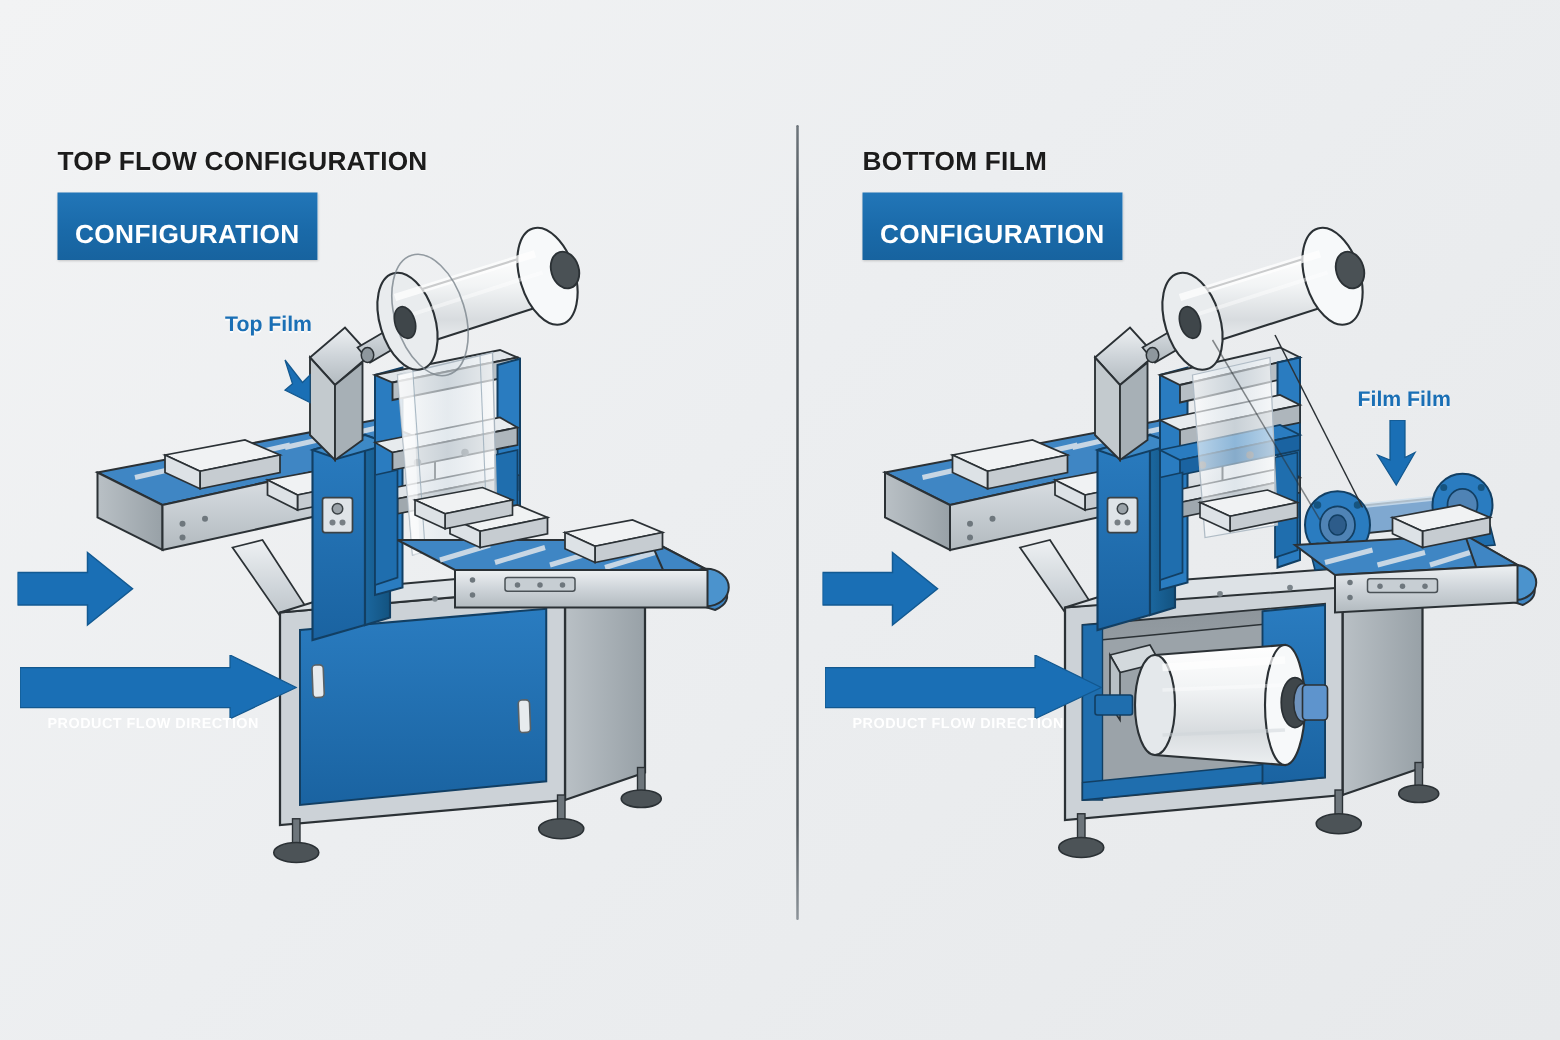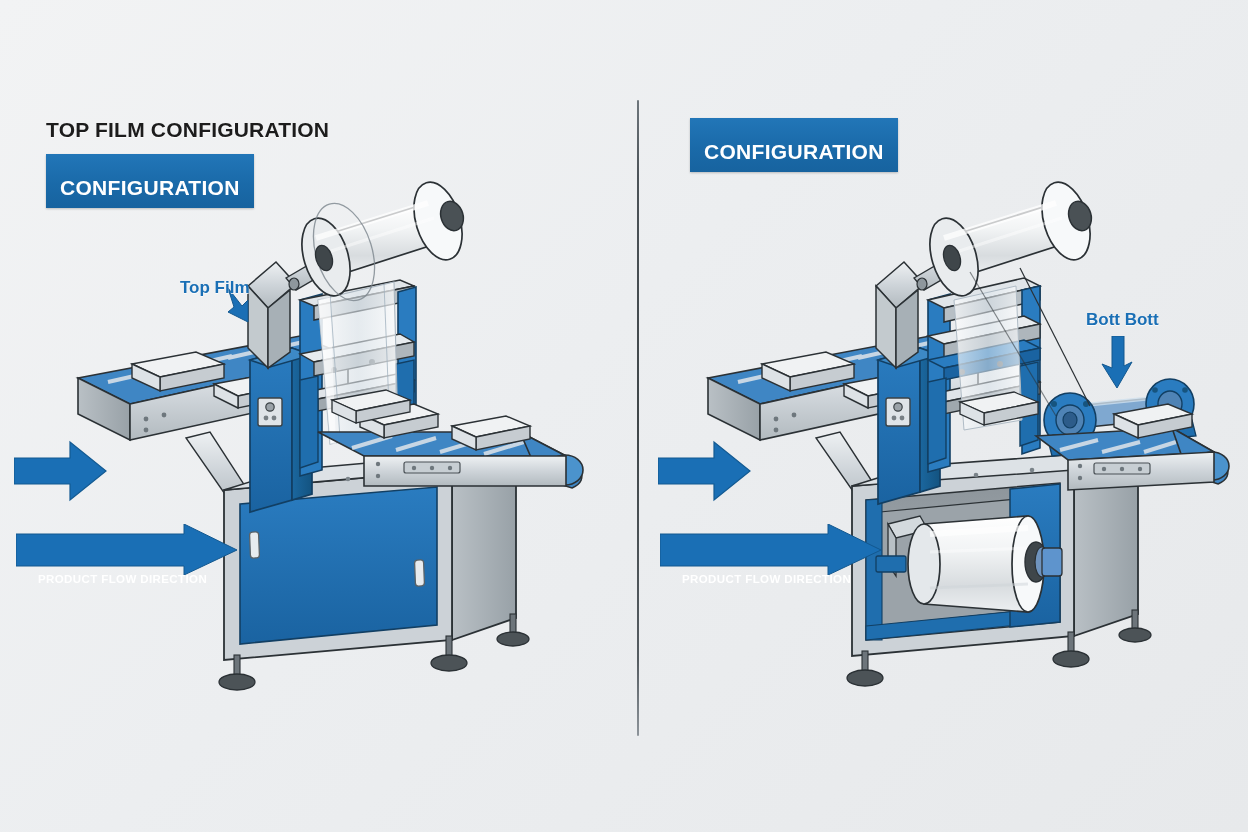--- a/index.html
+++ b/index.html
@@ -60,21 +60,21 @@
   }
 
   .film-label {
     position: absolute;
     color: #1a6fb5;
     font-size: 17px;
     font-weight: bold;
     white-space: nowrap;
     text-shadow: 0 1px 0 rgba(255,255,255,0.8);
   }
-  #label-top-film  { left: 180px;  top: 278px; }
+  #label-top-film  { left: 180px;  top: 250px; }
 
   .flow-banner {
     position: absolute;
     height: 52px;
   }
   #flow-banner-left  { left: 16px;  top: 524px; width: 222px; }
   .flow-banner svg { display: block; }
   .flow-banner-text {
     position: absolute;
     left: 22px;
@@ -300,21 +300,21 @@
         <polygon points="356,411 410,400 410,412 356,423" fill="#c6ccd1" stroke="#2b3135" stroke-width="1.3"></polygon>
         <polygon points="332,400 356,411 356,423 332,412" fill="#dde2e6" stroke="#2b3135" stroke-width="1.3"></polygon>
       </g>
 
       <g>
         <path d="M228,288 L242,306 L248,300 L248,322 L228,312 L234,307 Z" fill="#1a6fb5" stroke="#13588f" stroke-width="1"></path>
       </g>
     </svg>
 
     <div class="title-block" id="title-left">
-      <div class="title-main">TOP FILM CONFIGURATION</div>
+      <div class="title-main">TOP FLOW CONFIGURATION</div>
       <div class="title-badge">CONFIGURATION</div>
     </div>
 
     <div class="film-label" id="label-top-film">Top Film</div>
 
     <div class="flow-arrow" id="flow-arrow-left">
       <svg width="94" height="62" viewBox="0 0 94 62">
         <path d="M0,18 L56,18 L56,2 L92,31 L56,60 L56,44 L0,44 Z" fill="#1a6fb5" stroke="#135a92" stroke-width="1.2"></path>
       </svg>
     </div>
@@ -556,24 +556,25 @@
         <polygon points="490,414 514,425 514,438 490,427" fill="#dde2e6" stroke="#2b3135" stroke-width="1.4"></polygon>
       </g>
 
       <g>
         <line x1="396" y1="268" x2="466" y2="406" stroke="#2b3135" stroke-width="1.2"></line>
         <line x1="346" y1="272" x2="432" y2="416" stroke="#2b3135" stroke-width="1.2" opacity="0.55"></line>
       </g>
     </svg>
 
     <div class="title-block" id="title-right-inner" style="position:absolute;left:66px;top:118px;">
+      <div class="title-main">BOTTOM FILM</div>
       <div class="title-badge">CONFIGURATION</div>
     </div>
 
-    <div class="film-label" style="position:absolute;left:462px;top:310px;">Bott Bott</div>
+    <div class="film-label" style="position:absolute;left:462px;top:310px;">Film Film</div>
 
     <svg style="position:absolute;left:470px;top:336px;" width="40" height="54" viewBox="0 0 40 54">
       <path d="M18,0 L30,0 L30,30 L38,26 L23,52 L8,28 L18,32 Z" fill="#1a6fb5" stroke="#13588f" stroke-width="1"></path>
     </svg>
 
     <div class="flow-arrow" style="position:absolute;left:34px;top:440px;">
       <svg width="94" height="62" viewBox="0 0 94 62">
         <path d="M0,18 L56,18 L56,2 L92,31 L56,60 L56,44 L0,44 Z" fill="#1a6fb5" stroke="#135a92" stroke-width="1.2"></path>
       </svg>
     </div>

